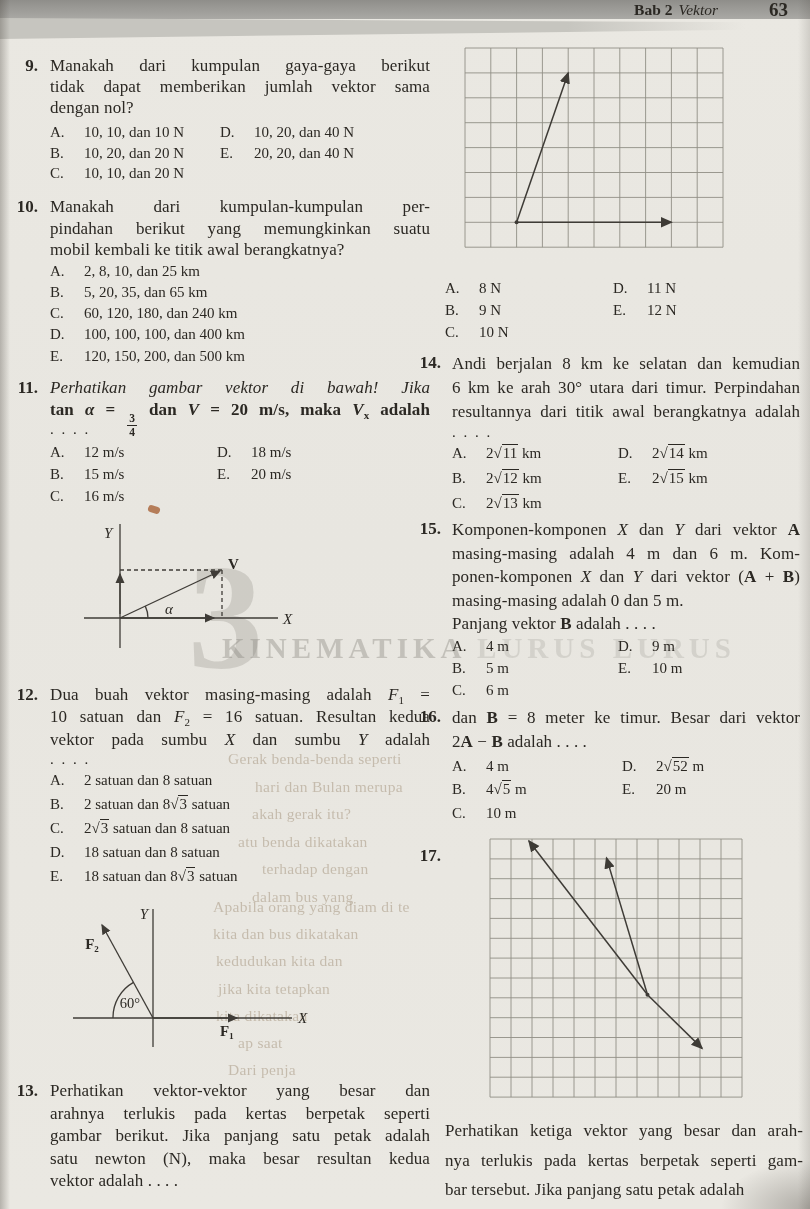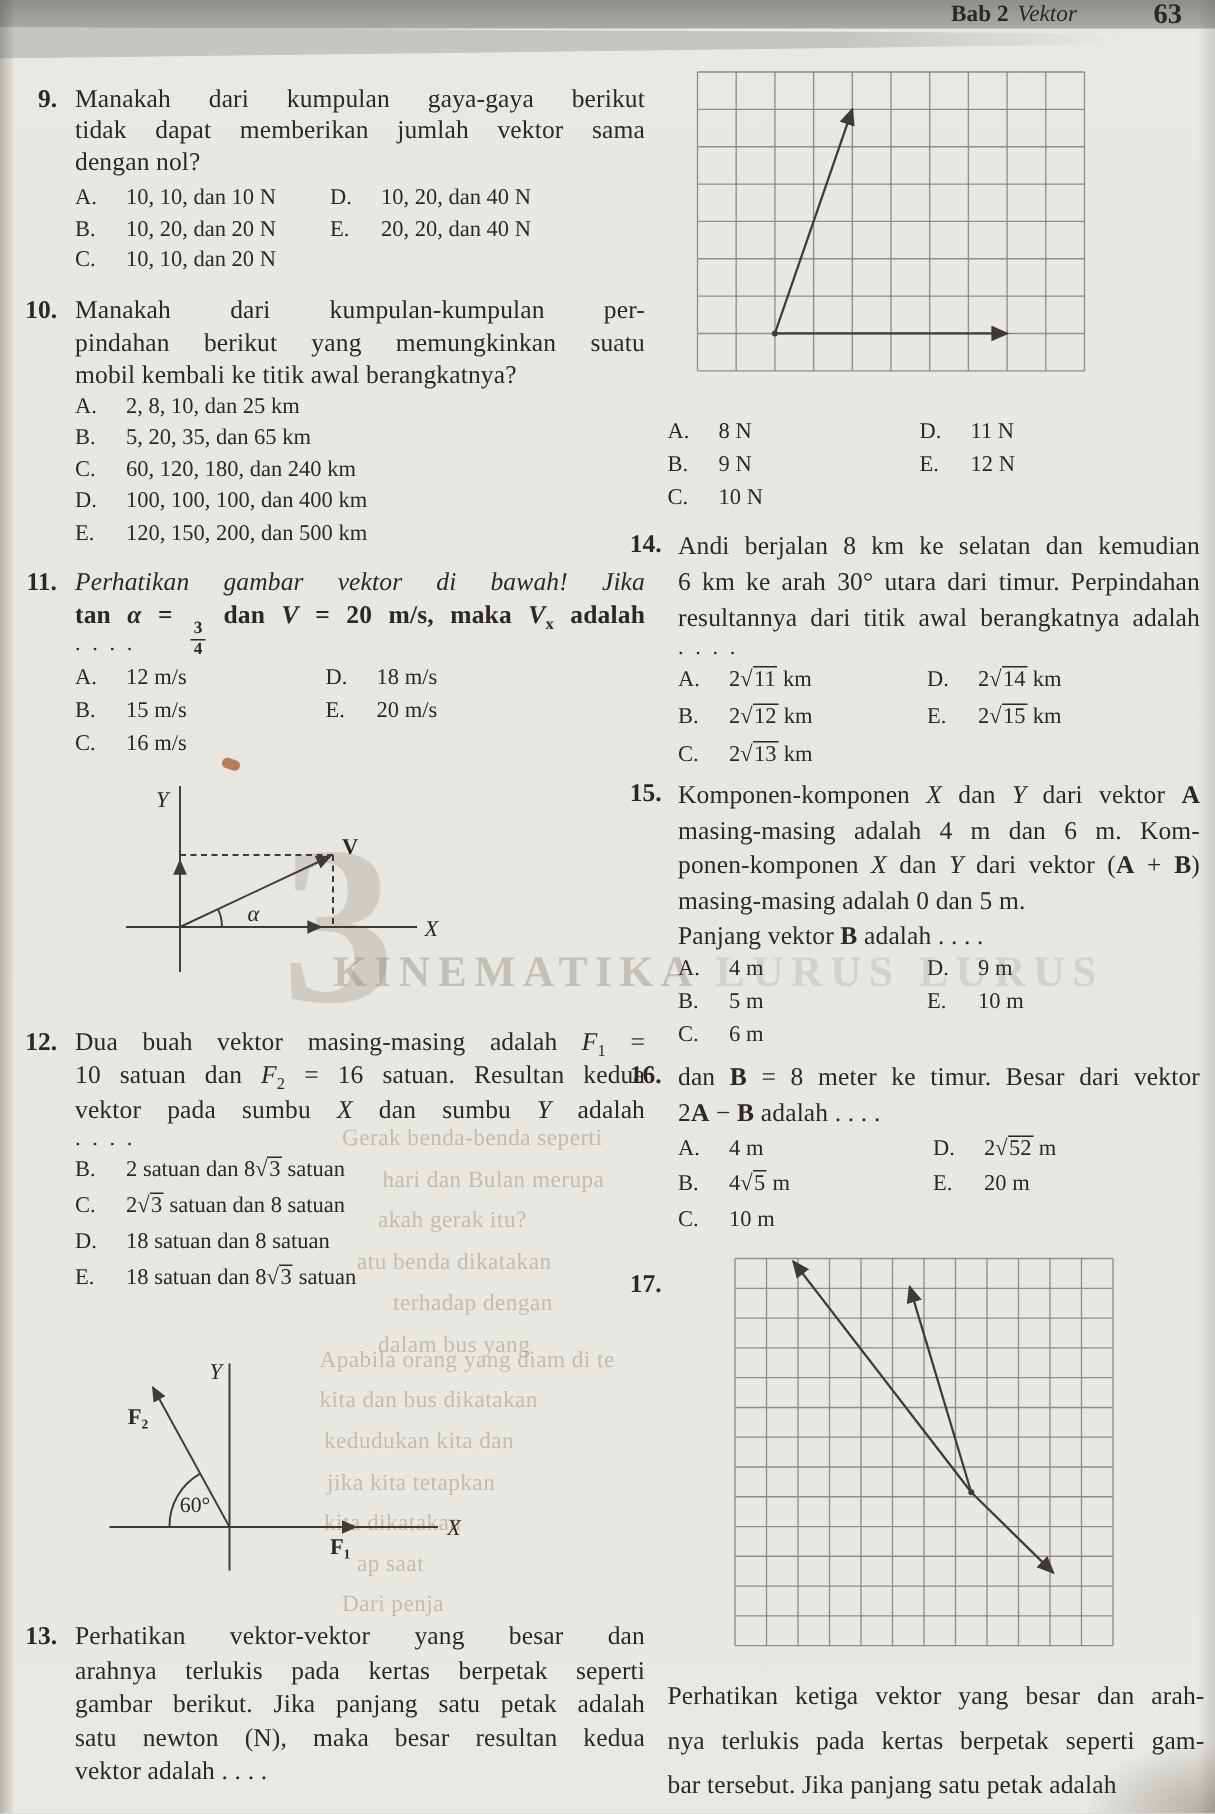--- a/index.html
+++ b/index.html
@@ -200,20 +200,21 @@
       </div>
     </div>
   <div id="b12" class="q" style="left: 12px; top: 684px; width: 418px;">
       <div class="qnum">12.</div>
       <div class="qbody" style="margin-left: 38px;">
         <div class="line jl" style="height: 22.3px; line-height: 22.3px;">Dua buah vektor masing-masing adalah <i>F</i><sub class="ss">1</sub> =</div>
         <div class="line jl" style="height: 22.3px; line-height: 22.3px;">10 satuan dan <i>F</i><sub class="ss">2</sub> = 16 satuan. Resultan kedua</div>
         <div class="line jl" style="height: 22.3px; line-height: 22.3px;">vektor pada sumbu <i>X</i> dan sumbu <i>Y</i> adalah</div>
         <div class="line dots" style="height: 17px; line-height: 17px;">. . . .</div>
         <div>
+          <div class="optrow" style="height: 24px; line-height: 24px;"><span><span class="olab">A.</span><span>2 satuan dan 8 satuan</span></span></div>
           <div class="optrow" style="height: 24px; line-height: 24px;"><span><span class="olab">B.</span><span>2 satuan dan 8<span class="sqw">√<span class="rad">3</span></span> satuan</span></span></div>
           <div class="optrow" style="height: 24px; line-height: 24px;"><span><span class="olab">C.</span><span>2<span class="sqw">√<span class="rad">3</span></span> satuan dan 8 satuan</span></span></div>
           <div class="optrow" style="height: 24px; line-height: 24px;"><span><span class="olab">D.</span><span>18 satuan dan 8 satuan</span></span></div>
           <div class="optrow" style="height: 24px; line-height: 24px;"><span><span class="olab">E.</span><span>18 satuan dan 8<span class="sqw">√<span class="rad">3</span></span> satuan</span></span></div>
         </div>
       </div>
     </div>
   <div id="b13" class="q" style="left: 12px; top: 1080px; width: 418px;">
       <div class="qnum">13.</div>
       <div class="qbody" style="margin-left: 38px;">

